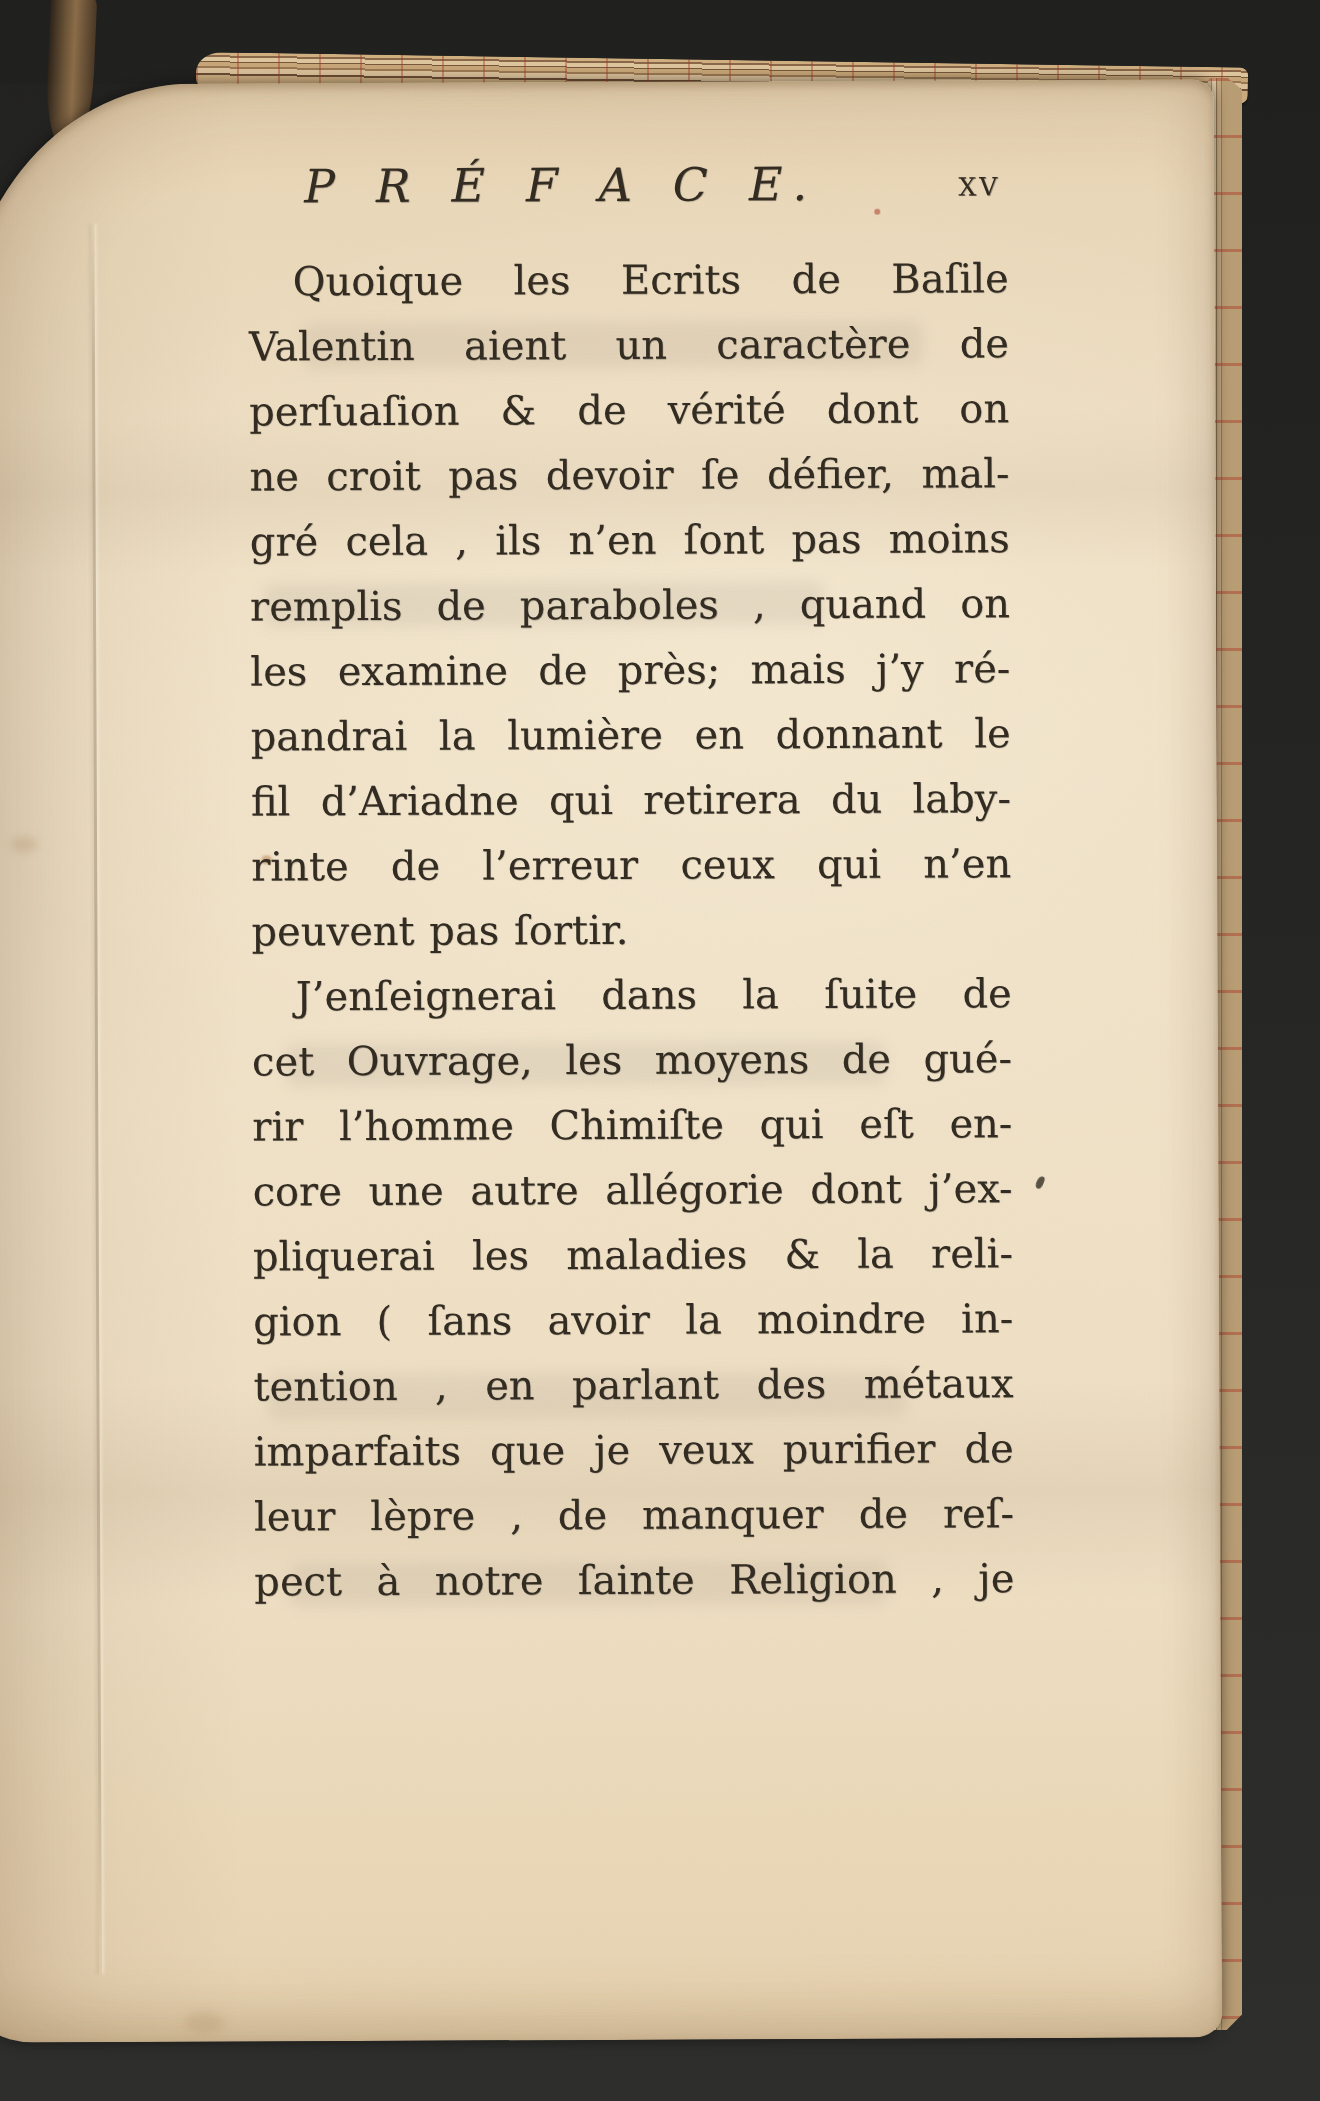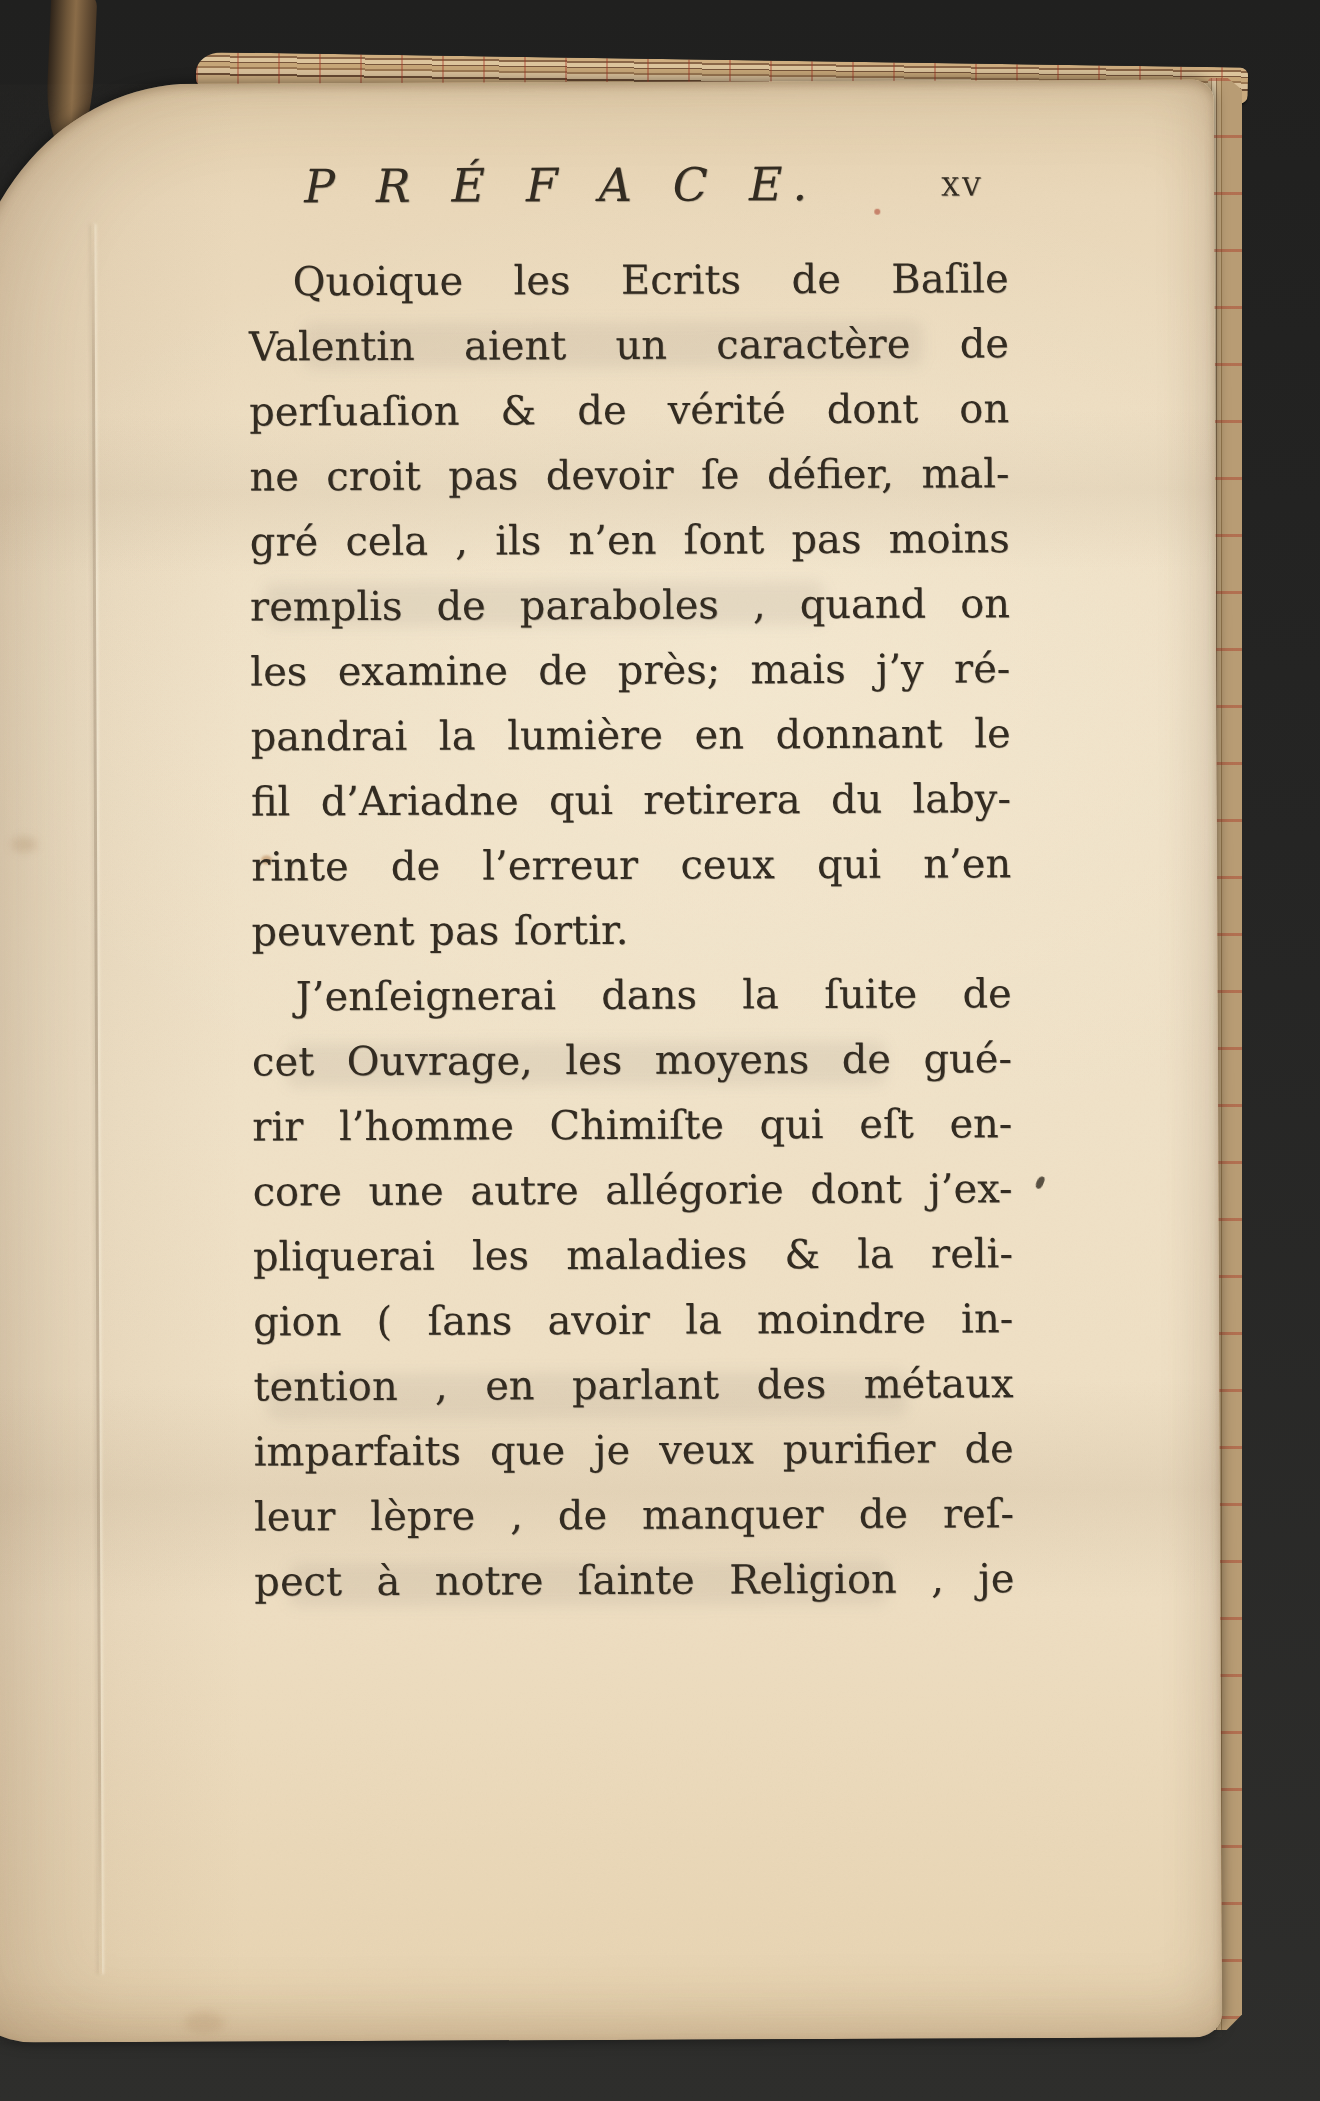--- a/index.html
+++ b/index.html
@@ -83,21 +83,21 @@
   
   .text-block{position:absolute;left:286px;top:72px;width:760px;color:#332c22;}
   .hdr{position:relative;height:94px;}
   .hdr-title{
     display:inline-block;margin-left:56px;
     font-style:italic;font-size:46px;line-height:62px;
     letter-spacing:.22em;word-spacing:6px;
     text-shadow:.6px .7px .8px rgba(51,44,34,.45);
   }
   .hdr-folio{
-    position:absolute;right:25px;top:10px;
+    position:absolute;right:8px;top:10px;
     font-variant:small-caps;font-size:36px;letter-spacing:.08em;
     text-shadow:.6px .7px .8px rgba(51,44,34,.5);
   }
   .para{margin:0;}
   .line{
     height:65px;line-height:65px;font-size:40px;
     text-align:justify;text-align-last:justify;
     word-spacing:2px;
     text-shadow:.5px .6px .7px rgba(51,44,34,.42);
     white-space:normal;overflow:visible;

